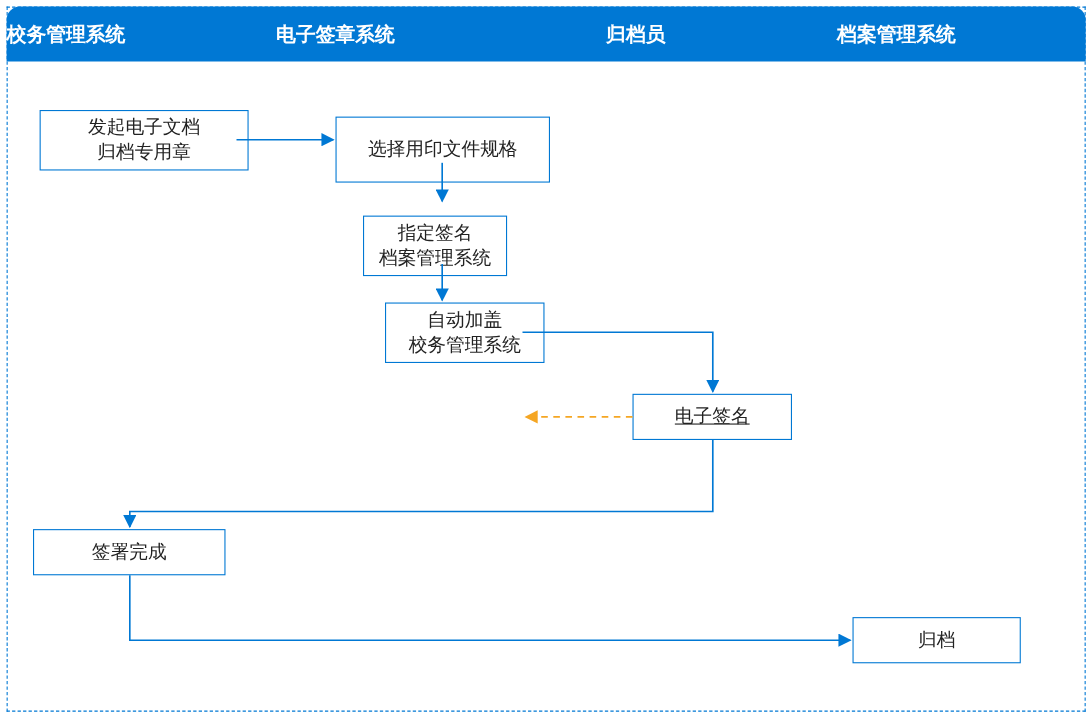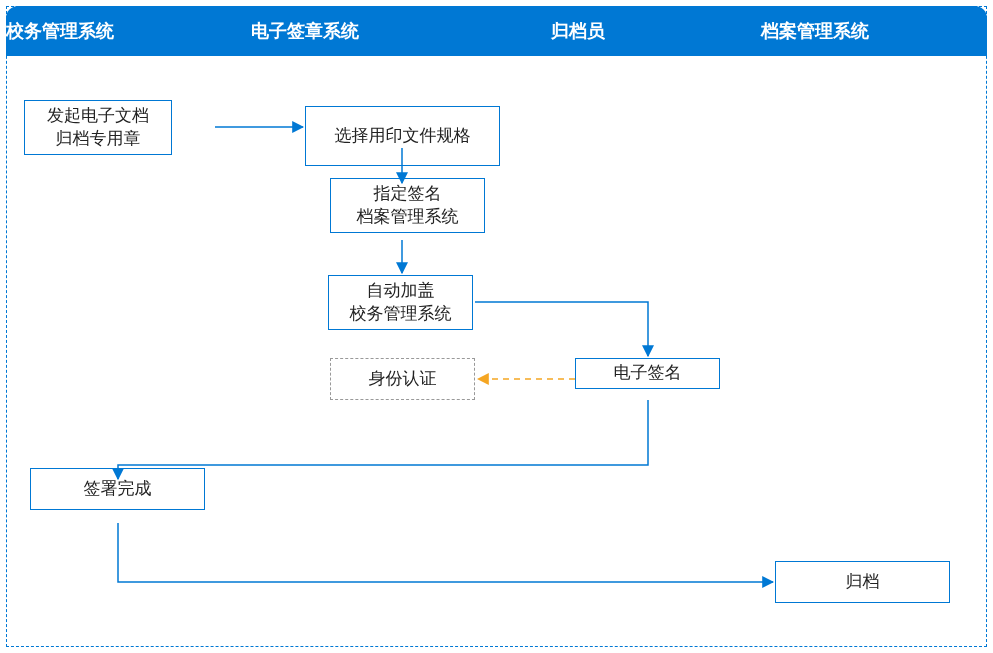--- a/index.html
+++ b/index.html
@@ -75,52 +75,49 @@
 
   <div class="outer-dash"></div>
 
   <div class="header">
     <div class="lane-title" style="left:0; width:245px;">校务管理系统</div>
     <div class="lane-title" style="left:545px; width:210px;">归档员</div>
     <div class="lane-title" style="left:245px; width:300px;">电子签章系统</div>
     <div class="lane-title" style="left:755px; width:226px;">档案管理系统</div>
   </div>
 
-  <div class="node" style="left:24px; top:100px; width:148px; height:55px;">
+  <div class="node" style="left:36px; top:100px; width:190px; height:55px;">
     <span>发起电子文档</span>
     <span>归档专用章</span>
   </div>
 
   <div class="node" style="left:305px; top:106px; width:195px; height:60px;">
     <span>选择用印文件规格</span>
   </div>
 
-  <div class="node" style="left:330px; top:178px; width:155px; height:55px;">
+  <div class="node" style="left:330px; top:196px; width:131px; height:55px;">
     <span>指定签名</span>
     <span>档案管理系统</span>
   </div>
 
-  <div class="node" style="left:328px; top:275px; width:145px; height:55px;">
+  <div class="node" style="left:350px; top:275px; width:145px; height:55px;">
     <span>自动加盖</span>
     <span>校务管理系统</span>
   </div>
 
-  <div class="node node-dashed" style="left:330px; top:358px; width:145px; height:42px;">
-    <span>身份认证</span>
-  </div>
 
-  <div class="node" style="left:575px; top:358px; width:145px; height:31px;">
+  <div class="node" style="left:575px; top:358px; width:145px; height:42px;text-decoration:underline;">
     <span>电子签名</span>
   </div>
 
-  <div class="node" style="left:30px; top:468px; width:175px; height:42px;">
+  <div class="node" style="left:30px; top:481px; width:175px; height:42px;">
     <span>签署完成</span>
   </div>
 
-  <div class="node" style="left:775px; top:561px; width:175px; height:42px;">
+  <div class="node" style="left:775px; top:561px; width:153px; height:42px;">
     <span>归档</span>
   </div>
 
   <svg class="arrows">
     <defs>
       <marker id="ah-blue" viewBox="0 0 10 10" refX="9" refY="5" markerWidth="8" markerHeight="8" orient="auto-start-reverse">
         <path d="M 0 0 L 10 5 L 0 10 z" fill="#0078d4"></path>
       </marker>
       <marker id="ah-orange" viewBox="0 0 10 10" refX="9" refY="5" markerWidth="8" markerHeight="8" orient="auto-start-reverse">
         <path d="M 0 0 L 10 5 L 0 10 z" fill="#f5a623"></path>

